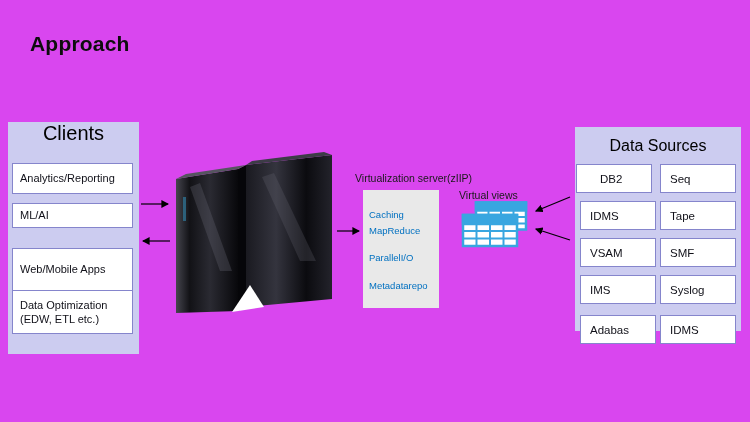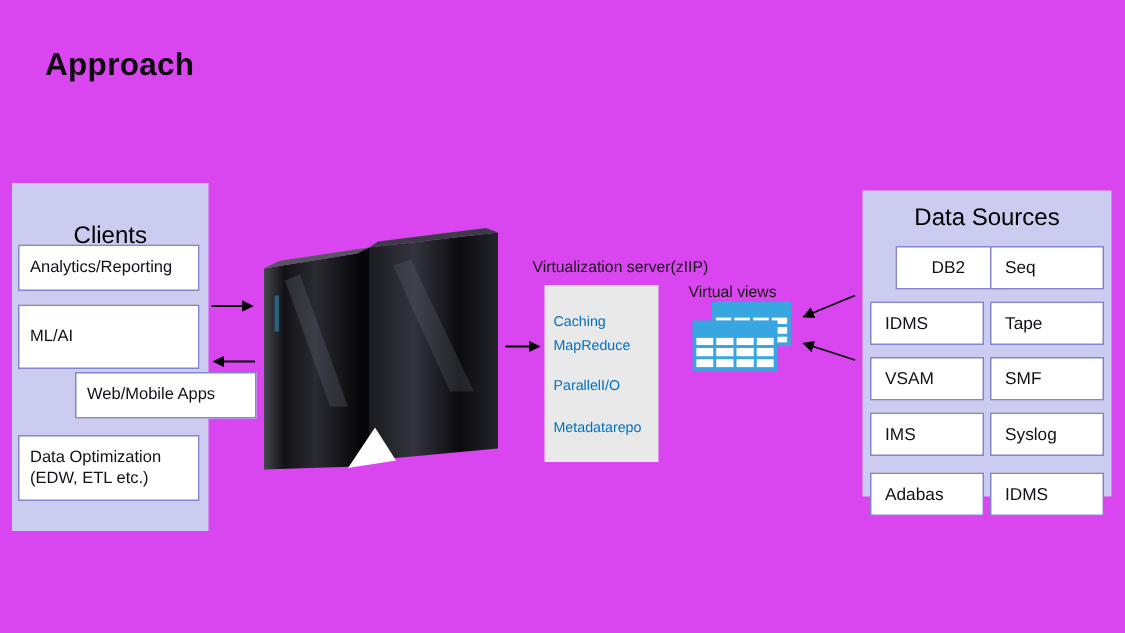--- a/index.html
+++ b/index.html
@@ -9,21 +9,21 @@
     font-family: "Liberation Sans", sans-serif;
   }
   .title {
     position: absolute; left: 30px; top: 32px;
     font-size: 21px; font-weight: 700; color: #0d0d0d; letter-spacing: .2px;
   }
   .panel { position: absolute; background: #ccccf0; }
   .panel-header { position: absolute; left: 0; width: 100%; text-align: center; color: #000; }
 
   .clients-panel { left: 8px; top: 122px; width: 131px; height: 232px; }
-  .clients-panel .panel-header { top: 27px; font-size: 16px; }
+  .clients-panel .panel-header { top: 0; font-size: 20px; }
   .client-box {
     position: absolute; left: 4px; width: 121px; box-sizing: border-box;
     background: #ffffff; border: 1px solid #8585cc;
     display: flex; align-items: center; padding-left: 7px;
     font-size: 11px; color: #101018; white-space: pre-line; line-height: 1.3;
   }
 
   .ds-panel { left: 575px; top: 127px; width: 166px; height: 204px; }
   .ds-panel .panel-header { top: 10px; font-size: 16px; }
   .ds-box {
@@ -47,22 +47,22 @@
 </head>
 <body>
 
 <div class="canvas">
 
   <div class="title">Approach</div>
 
   <div class="panel clients-panel">
     <div class="panel-header">Clients</div>
     <div class="client-box" style="top:41px;height:31px;">Analytics/Reporting</div>
-    <div class="client-box" style="top:81px;height:43px;">ML/AI</div>
-    <div class="client-box" style="top:126px;height:31px;margin-left:38px;">Web/Mobile Apps</div>
+    <div class="client-box" style="top:81px;height:25px;">ML/AI</div>
+    <div class="client-box" style="top:126px;height:43px;">Web/Mobile Apps</div>
     <div class="client-box" style="top:168px;height:44px;">Data Optimization
 (EDW, ETL etc.)</div>
   </div>
 
   <div class="mainframe">
     <svg width="172" height="172" viewBox="0 0 172 172">
       <defs>
         <linearGradient id="mfL" x1="0" y1="0" x2="1" y2="0">
           <stop offset="0" stop-color="#45454e"></stop>
           <stop offset="0.22" stop-color="#121216"></stop>
@@ -115,21 +115,21 @@
         <line x1="2" y1="37.5" x2="56" y2="37.5" stroke="#38a6e0" stroke-width="2"></line>
         <line x1="15.5" y1="23" x2="15.5" y2="45" stroke="#38a6e0" stroke-width="2"></line>
         <line x1="29" y1="23" x2="29" y2="45" stroke="#38a6e0" stroke-width="2"></line>
         <line x1="42.5" y1="23" x2="42.5" y2="45" stroke="#38a6e0" stroke-width="2"></line>
       </g>
     </svg>
   </div>
 
   <div class="panel ds-panel">
     <div class="panel-header">Data Sources</div>
-    <div class="ds-box" style="left:22px;top:37px;padding-left:23px;">DB2</div>
+    <div class="ds-box" style="left:1px;top:37px;padding-left:23px;">DB2</div>
     <div class="ds-box" style="left:85px;top:37px;">Seq</div>
     <div class="ds-box" style="left:5px;top:74px;">IDMS</div>
     <div class="ds-box" style="left:5px;top:111px;">VSAM</div>
     <div class="ds-box" style="left:85px;top:74px;">Tape</div>
     <div class="ds-box" style="left:85px;top:111px;">SMF</div>
     <div class="ds-box" style="left:5px;top:148px;">IMS</div>
     <div class="ds-box" style="left:85px;top:148px;">Syslog</div>
     <div class="ds-box" style="left:5px;top:188px;">Adabas</div>
     <div class="ds-box" style="left:85px;top:188px;">IDMS</div>
   </div>

